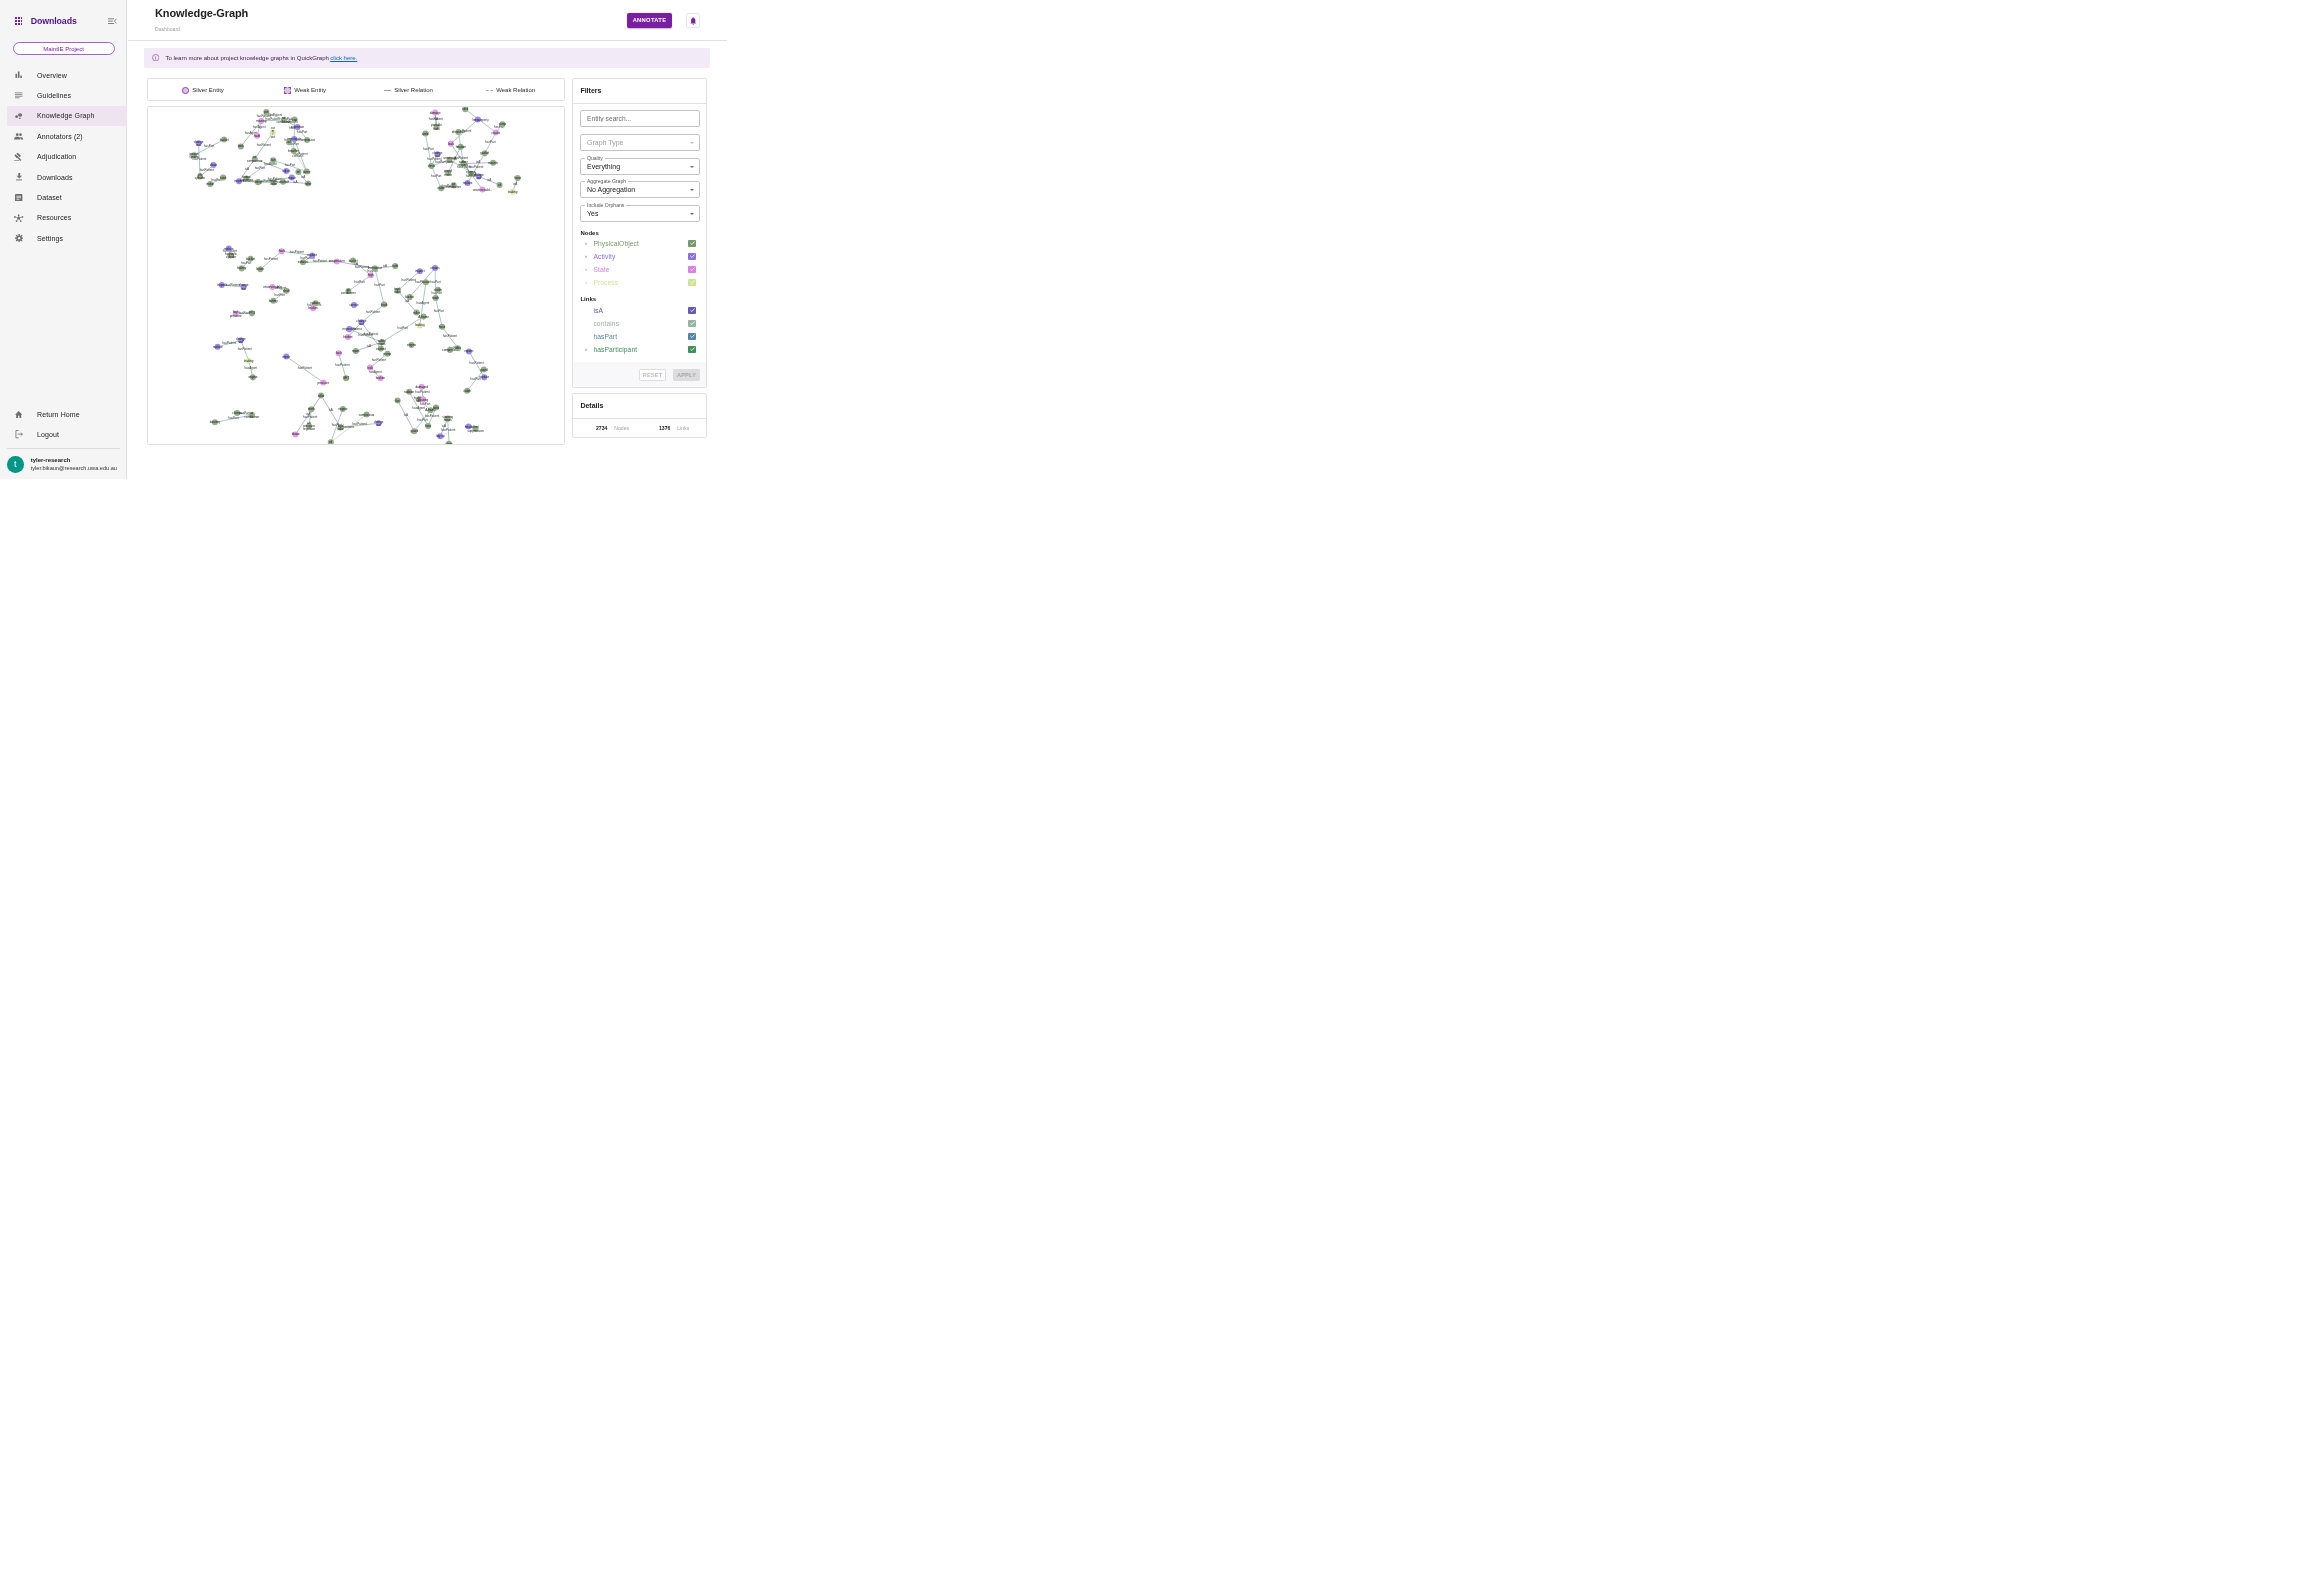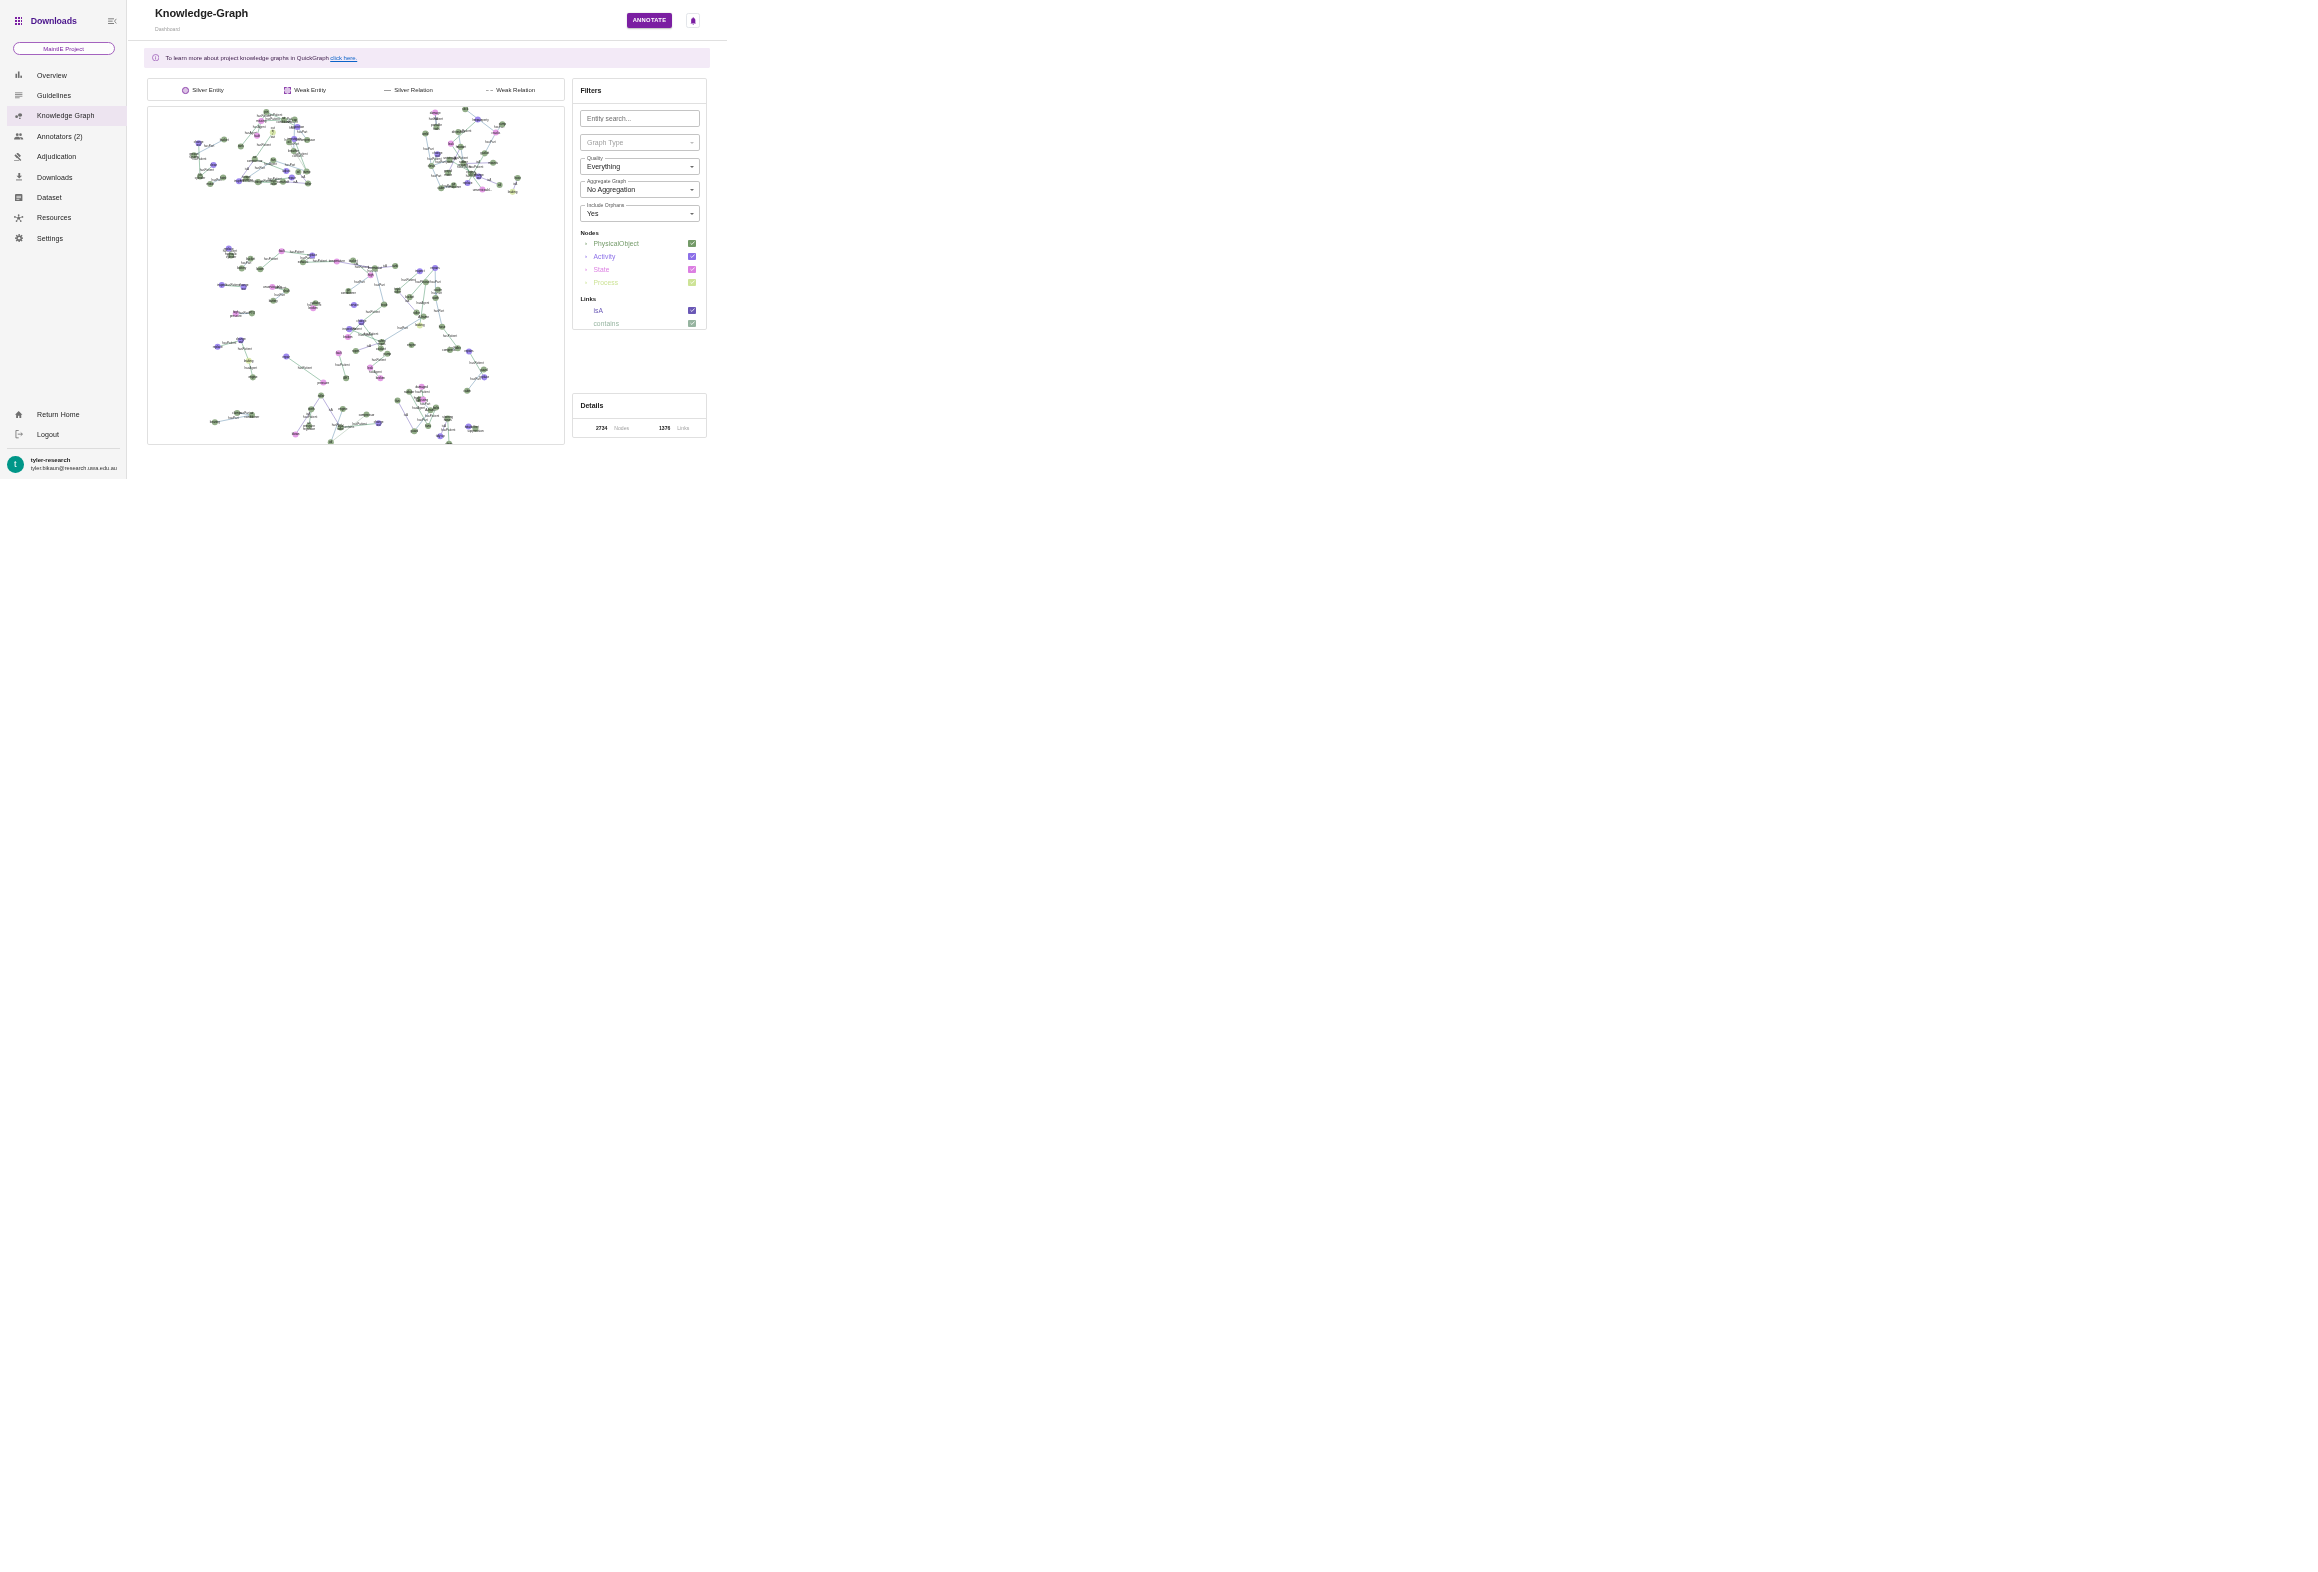--- a/index.html
+++ b/index.html
@@ -51,21 +51,21 @@
   .lg-line { width: 6.5px; height: 0.9px; background: #9e9e9e; margin-right: 3.7px; }
   .lg-dash { width: 6.5px; height: 0; border-top: 0.9px dashed #a9a9a9; margin-right: 3.7px; }
 
   
   .graph-card { position: absolute; left: 147px; top: 106px; width: 418px; height: 339px; border: 0.5px solid #e0e0e0; border-radius: 1.9px; background: #fff; overflow: hidden; }
   .graph-svg { position: absolute; left: 39px; top: 0; width: 340px; height: 339px; }
   .graph-svg text { font-family: "Liberation Sans", sans-serif; font-size: 6.5px; fill: #111; }
   .graph-svg .elabel { fill: #333; }
 
   
-  .filters { position: absolute; left: 572px; top: 78px; width: 135px; height: 252px; border: 0.5px solid #e0e0e0; border-radius: 1.9px; background: #fff; overflow: hidden; }
+  .filters { position: absolute; left: 572px; top: 78px; width: 135px; height: 310px; border: 0.5px solid #e0e0e0; border-radius: 1.9px; background: #fff; overflow: hidden; }
   .panel-title { position: absolute; left: 7.4px; top: 8.3px; font-size: 7px; font-weight: bold; color: #212121; }
   .panel-divider { position: absolute; left: 0; top: 24px; width: 100%; height: 0.5px; background: #e0e0e0; }
   .field { position: absolute; left: 7.4px; width: 120px; height: 16.7px; border: 0.5px solid #c4c4c4; border-radius: 1.9px; background: #fff; }
   .field input { border: none; outline: none; width: 100%; height: 100%; padding-left: 5.6px; font-size: 6.7px; font-family: "Liberation Sans", sans-serif; color: #212121; background: transparent; }
   .field input::placeholder { color: #6e6e6e; }
   .field .value { position: absolute; left: 5.6px; top: 4.2px; font-size: 7px; color: #212121; }
   .field .value.placeholder { color: #9e9e9e; }
   .field .floating { position: absolute; left: 3.7px; top: -3.7px; padding: 0 1.9px; background: #fff; font-size: 5.1px; color: #555; }
   .field .caret { position: absolute; right: 5.6px; top: 7px; width: 0; height: 0; border-left: 2.3px solid transparent; border-right: 2.3px solid transparent; border-top: 2.3px solid #6b6b6b; }
   .field .caret.disabled { border-top-color: #bdbdbd; }

